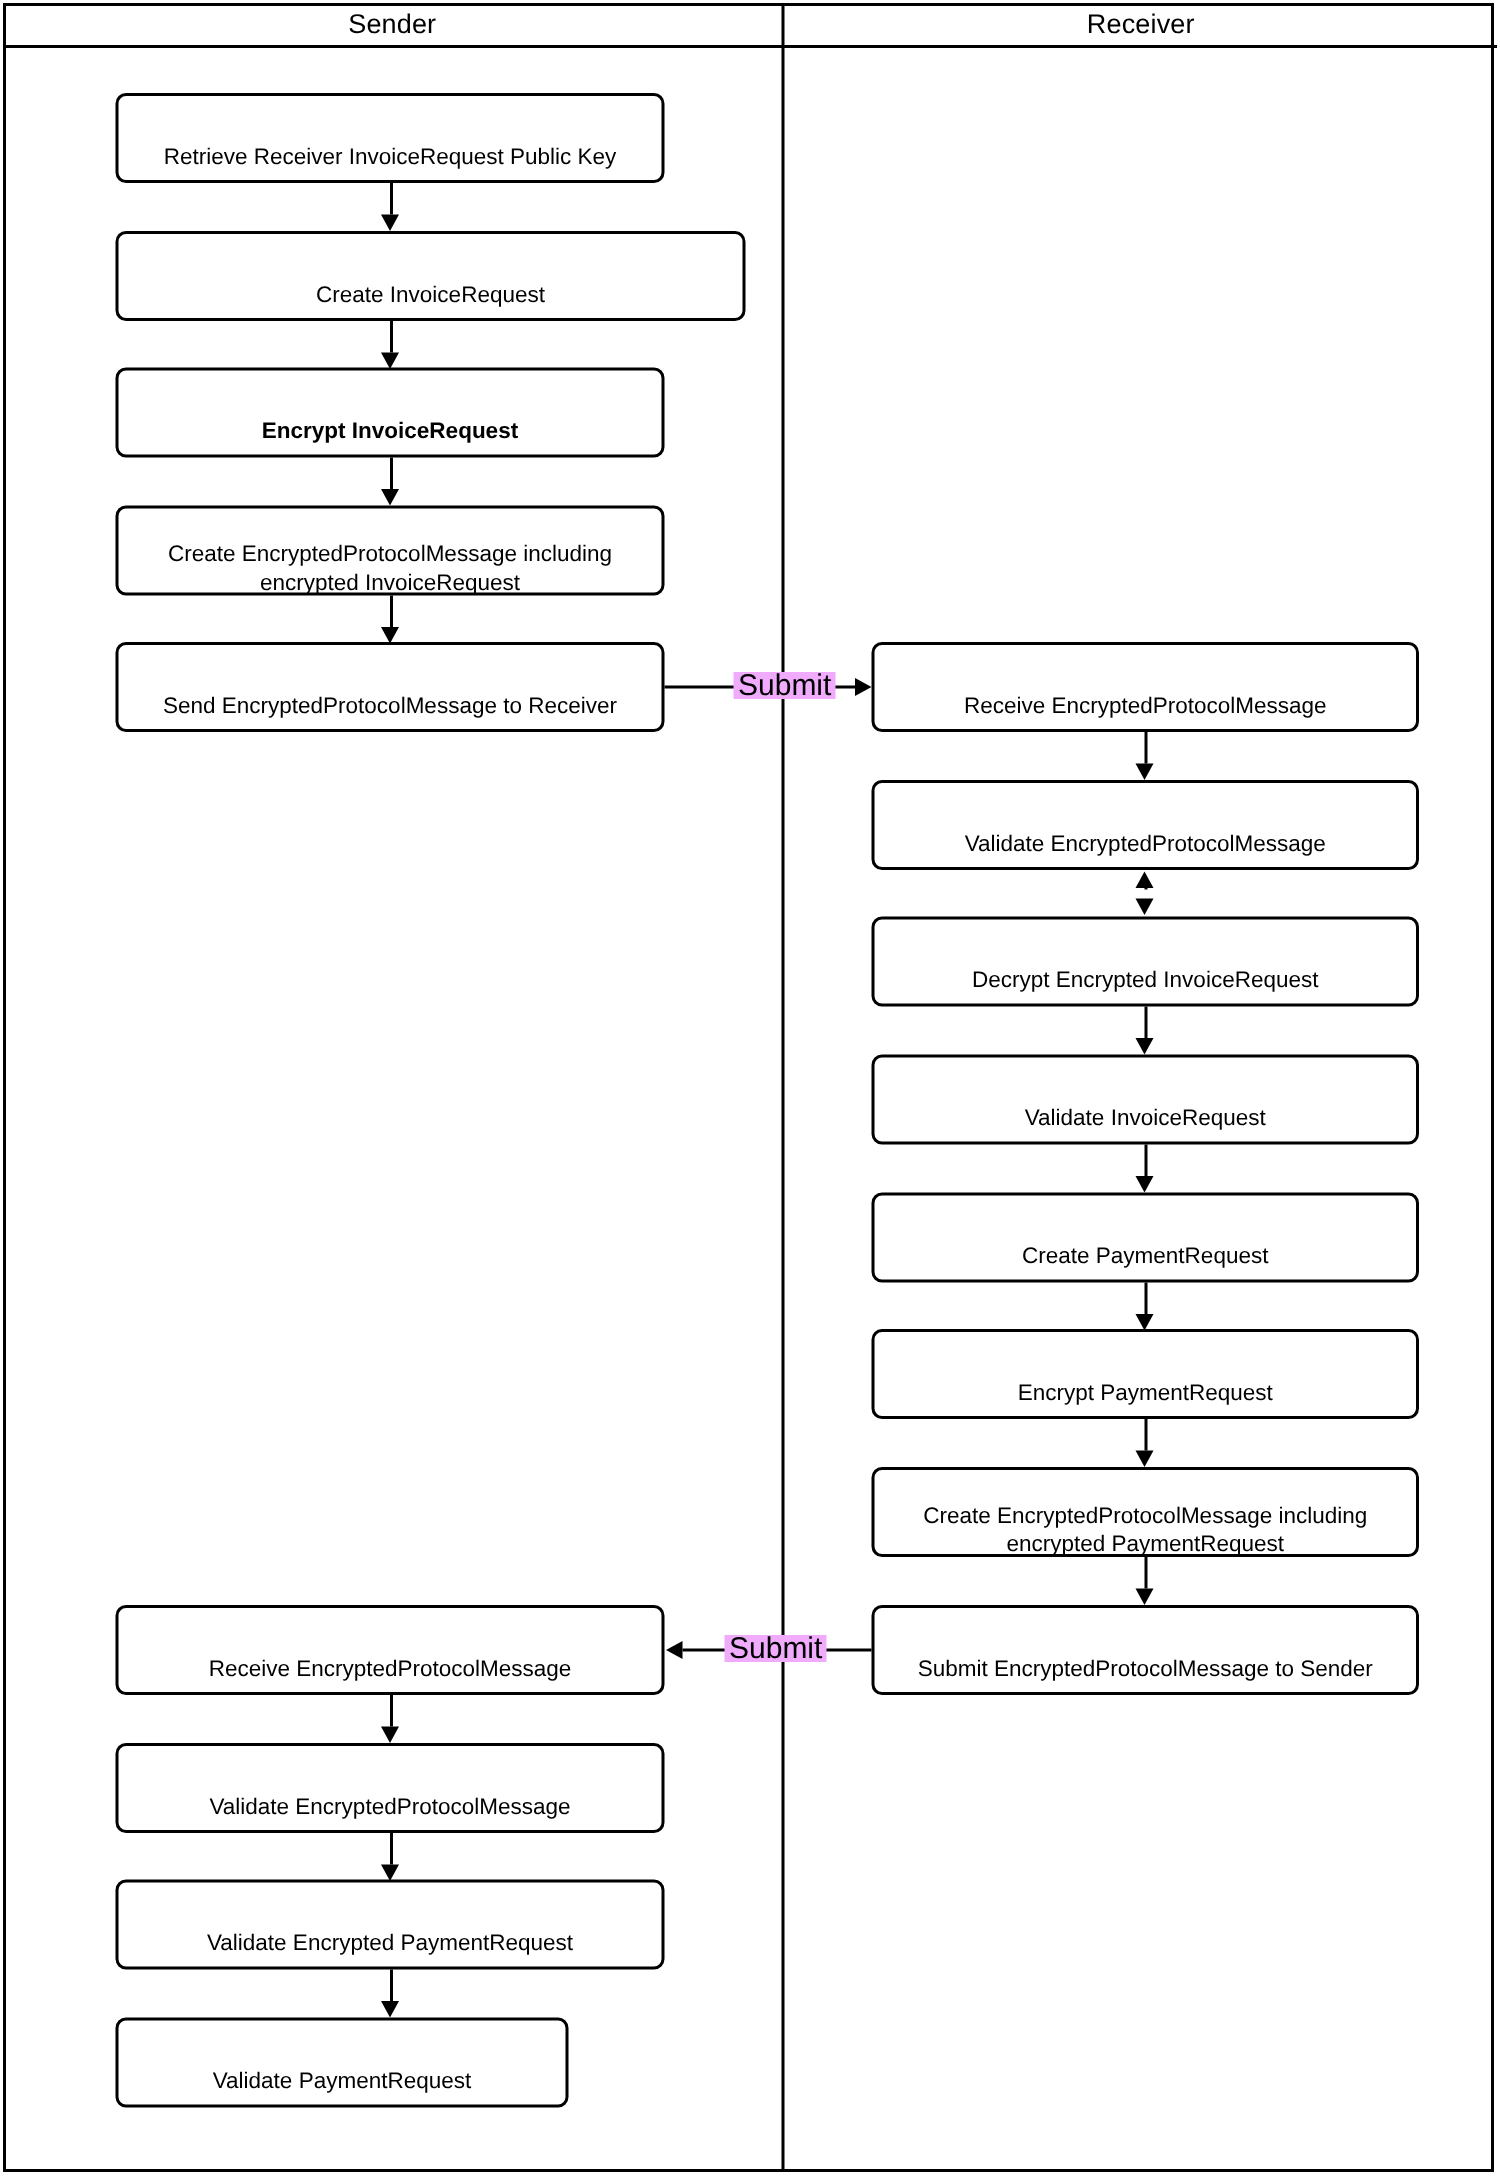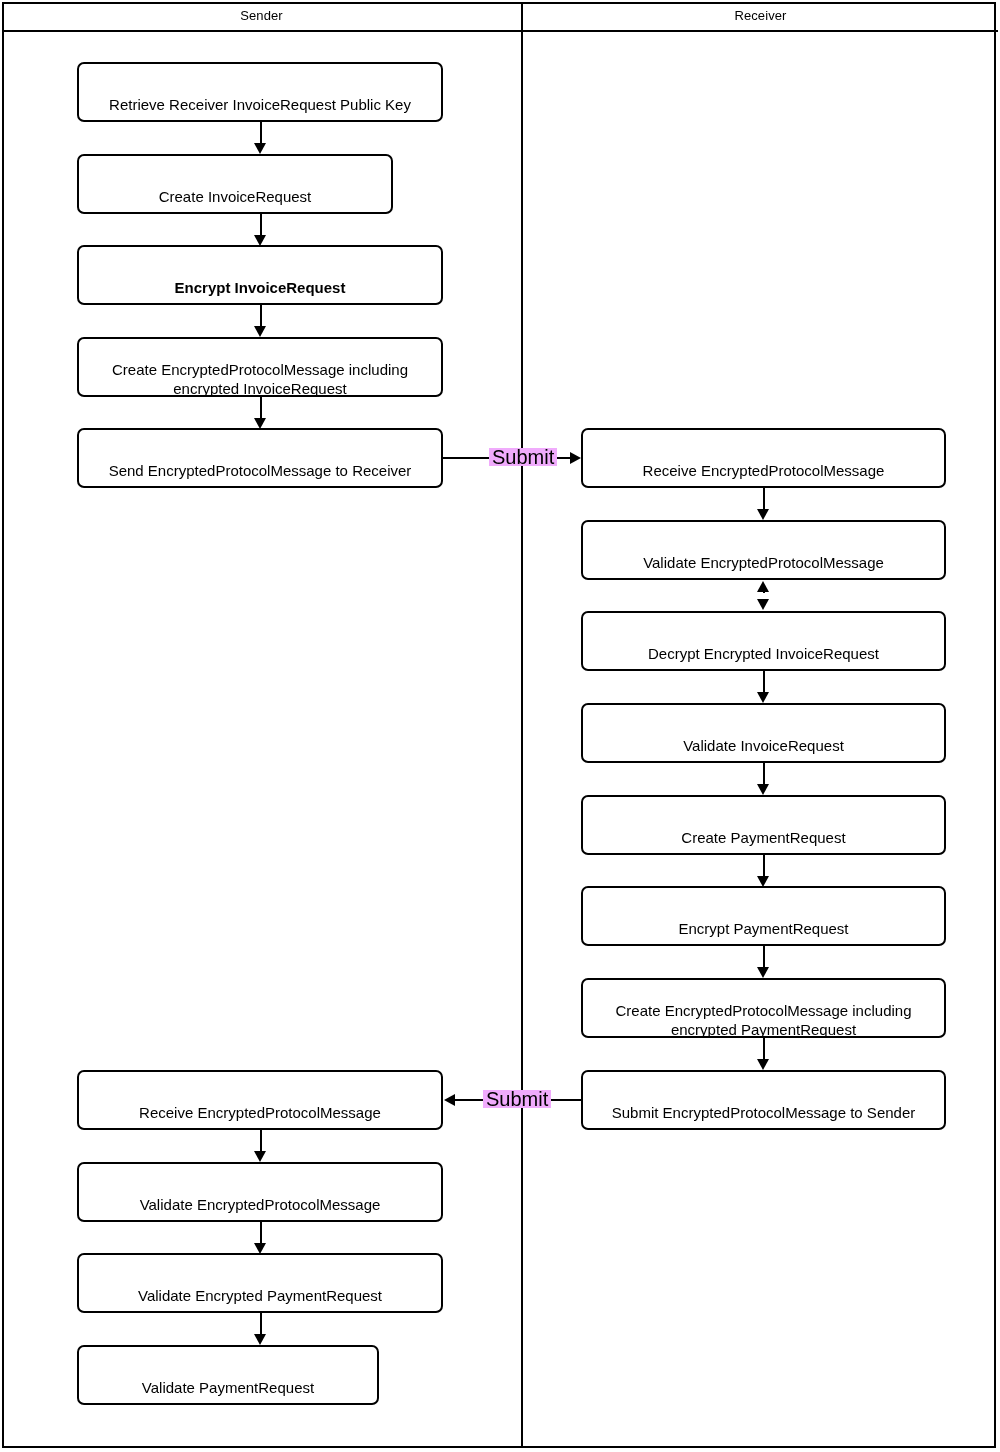--- a/index.html
+++ b/index.html
@@ -47,21 +47,21 @@
     width: 996px;
     height: 0;
     border-top: 2px solid #000000;
   }
   .lane-title {
     position: absolute;
     top: 4px;
     height: 24px;
     line-height: 24px;
     text-align: center;
-    font-size: 13px;
+    font-size: 18px;
     color: #000000;
     letter-spacing: 0.1px;
     white-space: nowrap;
   }
   .lane-title.sender   { left: 2px;   width: 519px; }
   .lane-title.receiver { left: 523px; width: 475px; }
 
   
   .node {
     position: absolute;
@@ -157,21 +157,21 @@
   <div class="lane-title sender">Sender</div>
   <div class="lane-title receiver">Receiver</div>
 
   <div class="node" style="left:77px; top:62px; width:366px; height:60px;">
     <span class="node-label">Retrieve Receiver InvoiceRequest Public Key</span>
   </div>
 
   <div class="conn-v" style="left:260px; top:122px; height:21px;"></div>
   <div class="arrow-down" style="left:254px; top:143px;"></div>
 
-  <div class="node" style="left:77px; top:154px; width:316px; height:60px;text-align:center;">
+  <div class="node" style="left:77px; top:154px; width:420px; height:60px;text-align:center;">
     <span class="node-label">Create InvoiceRequest</span>
   </div>
 
   <div class="conn-v" style="left:260px; top:214px; height:21px;"></div>
   <div class="arrow-down" style="left:254px; top:235px;"></div>
 
   <div class="node" style="left:77px; top:245px; width:366px; height:60px;font-weight:bold;">
     <span class="node-label">Encrypt InvoiceRequest</span>
   </div>
 

